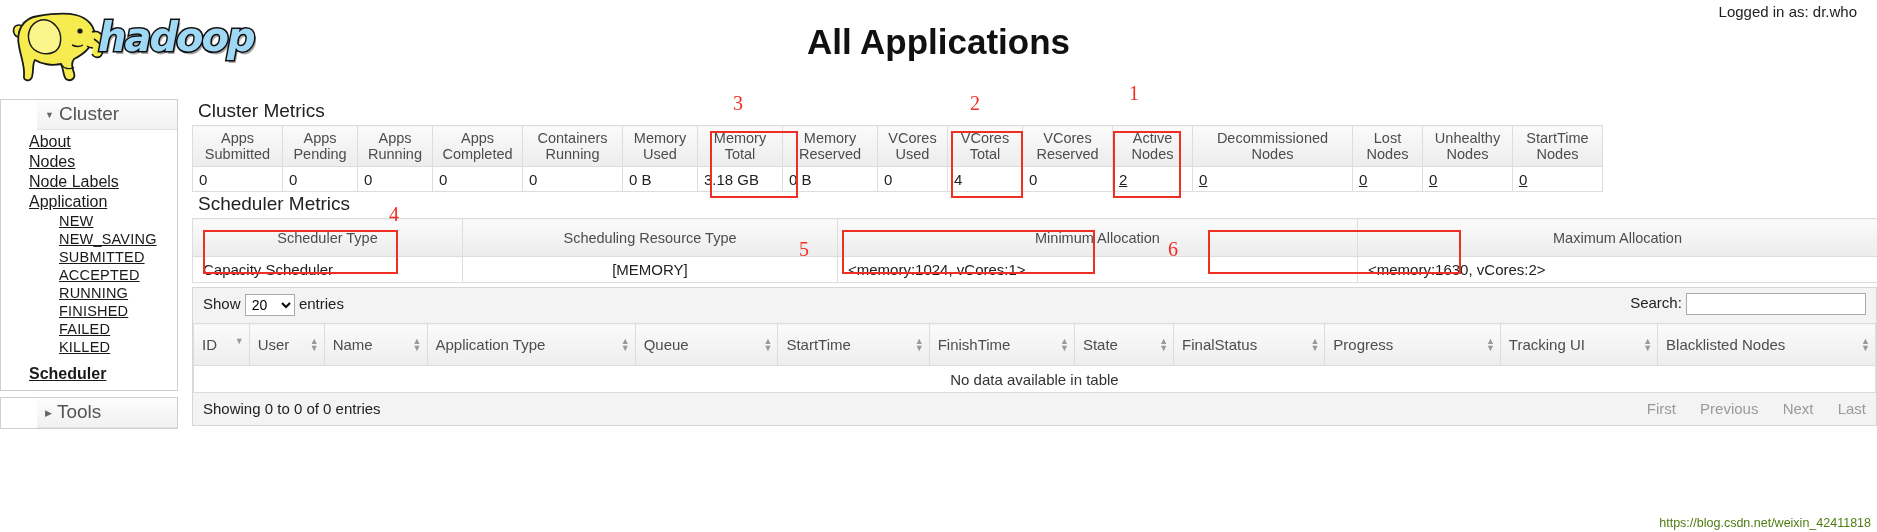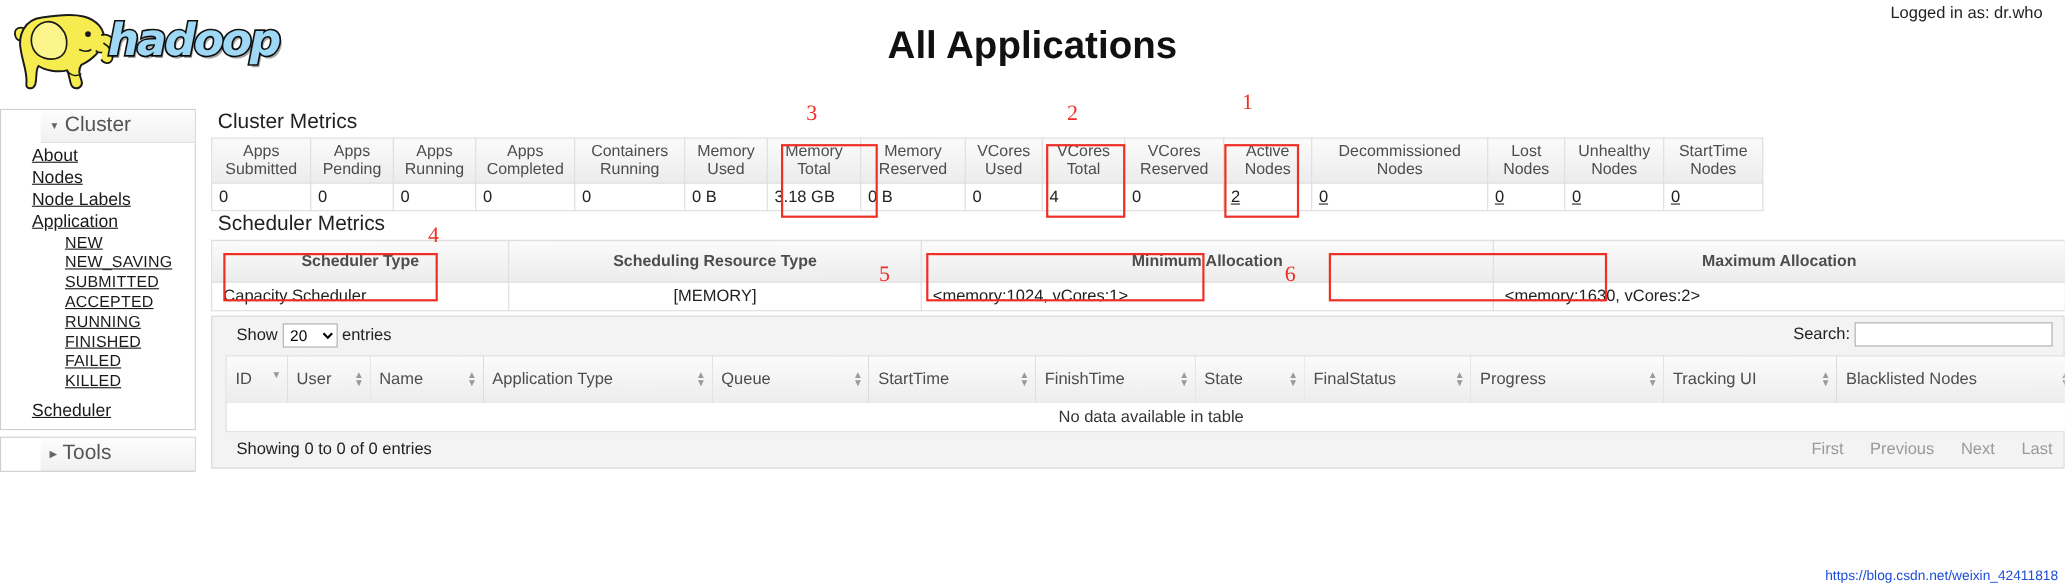--- a/index.html
+++ b/index.html
@@ -57,21 +57,21 @@
     margin-left:36px;
   }
   .tri { display:inline-block; font-size:9px; color:#666; margin-right:5px; vertical-align:2px;}
   .side-body { padding:2px 0 6px 0; }
   .side-link {
     display:block; font-size:16px; color:#1a1a1a;
     text-decoration:underline; padding:1px 0 1px 28px;
     cursor:pointer; white-space:nowrap;
   }
   .side-link.sub { padding-left:58px; font-size:14.5px; letter-spacing:.2px; }
-  .side-link.scheduler { padding-top:9px; }
+  .side-link.scheduler { padding-top:9px;font-weight:bold; }
 
   
   #main { position:absolute; left:192px; top:99px; width:1685px; }
   .section-title { font-size:19px; color:#222; margin:1px 0 3px 6px; }
 
   table.grid { border-collapse:collapse; table-layout:fixed; }
   table.grid th, table.grid td {
     border:1px solid #dddddd;
     font-size:14.5px; font-weight:normal; color:#5a5a5a;
     padding:2px 6px;
@@ -83,32 +83,31 @@
   }
   table.grid td {
     background:#ffffff; color:#222; height:25px; text-align:left;
     font-size:15px;
   }
   td.num-right { text-align:right; }
   .cellink { color:#222; text-decoration:underline; cursor:pointer; }
 
   #cluster-metrics-table { width:1332px; }
   #scheduler-metrics-table { width:1685px; }
-  #scheduler-metrics-table th { height:38px;font-weight:bold; }
+  #scheduler-metrics-table th { height:38px; }
   #scheduler-metrics-table td { height:26px; }
   #scheduler-metrics-table td.center { text-align:center; }
   #scheduler-metrics-table td.indent { padding-left:10px; }
 
   
   #apps-block {
     margin-top:4px;
     border:1px solid #d6d6d6;
     background:#f3f3f3;
     width:1685px;
-    padding-left:12px;
   }
   .dt-top {
     height:35px; padding:5px 10px 0 10px;
     position:relative;
     font-size:15px; color:#222;
   }
   .dt-left { position:absolute; left:10px; top:6px; }
   .dt-right { position:absolute; right:10px; top:5px; }
   select.dt-len {
     font-size:14px; padding:1px 2px; height:22px;
@@ -148,21 +147,21 @@
   .anno-box {
     position:absolute; border:2px solid #ef2f24; pointer-events:none;
   }
   .anno-num {
     position:absolute; color:#ef2f24; font-size:20px;
     font-family:"Liberation Serif", serif;
   }
 
   #watermark {
     position:absolute; right:6px; bottom:2px;
-    font-size:12.5px; color:#1d4ed8;
+    font-size:12.5px; color:#4d7c0f;
   }
 </style>
 </head>
 <body>
 
 <div id="logo-area">
   <svg class="elephant" viewBox="0 0 110 80">
     <path d="M18 22 C10 16 4 20 6 27 C8 33 14 31 17 29 Z" fill="#f7ec4f" stroke="#1a1a1a" stroke-width="1.6"></path>
     <path d="M30 10 C14 12 8 26 11 40 C13 52 17 60 16 70 C15 75 22 76 24 71 C26 64 24 58 27 54
              C33 58 44 60 53 58 C56 64 55 70 58 73 C62 76 68 73 66 67 C64 61 63 57 66 53

